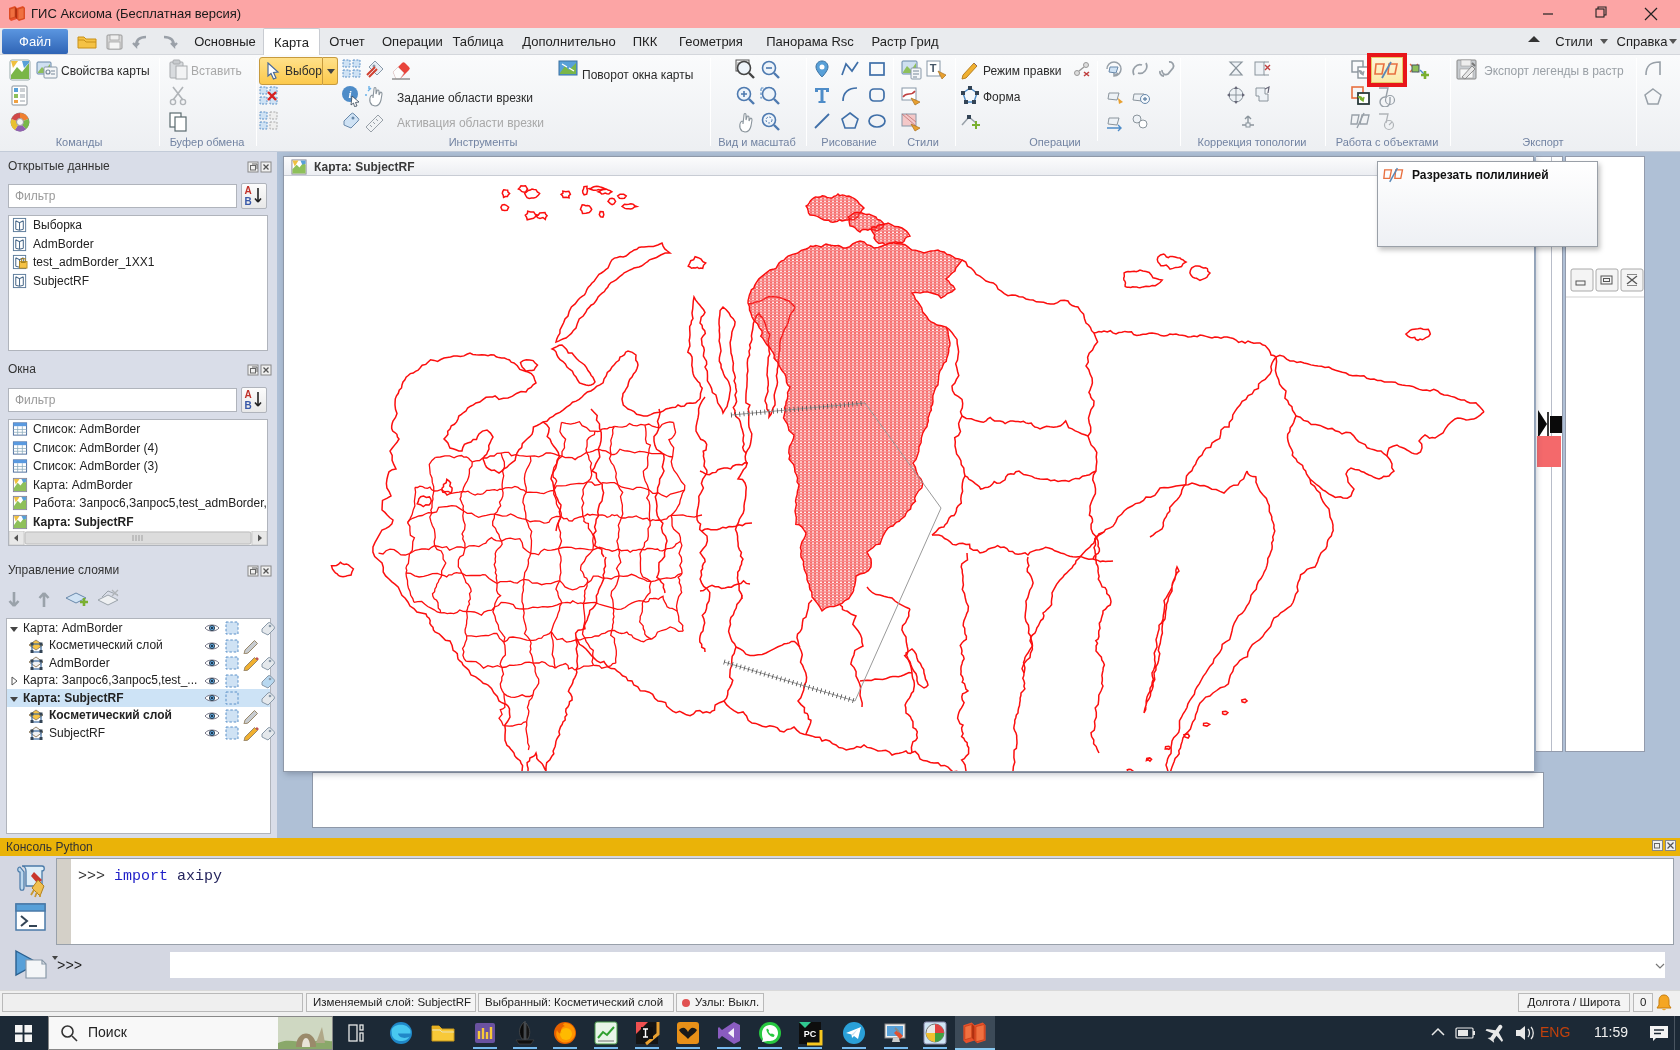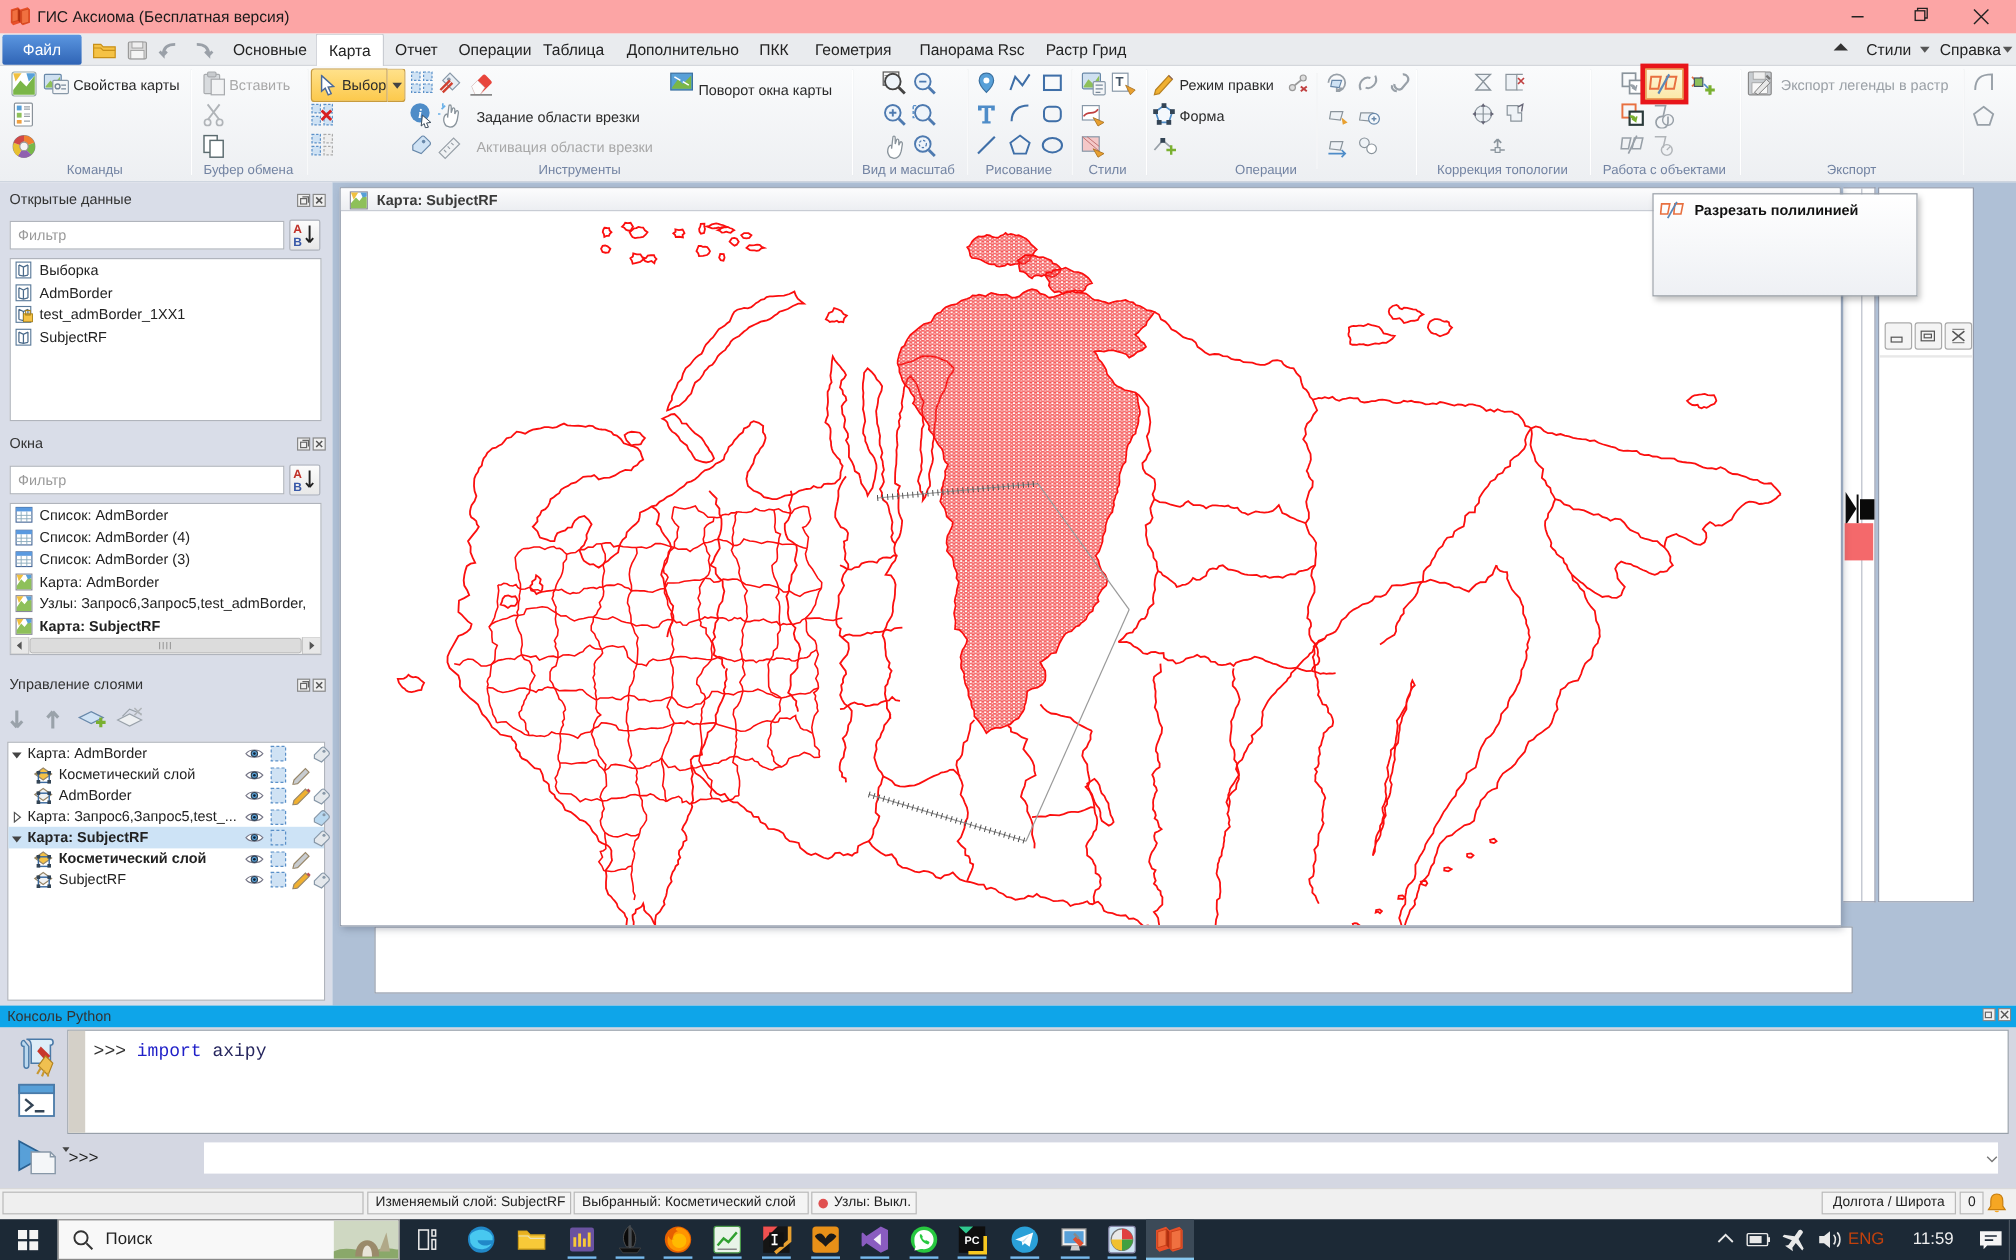--- a/index.html
+++ b/index.html
@@ -25,21 +25,21 @@
 .listbox{position:absolute;left:8px;width:260px;background:#fff;border:1px solid #b0b4bc}
 .li{position:relative;height:18.5px;font-size:12px;color:#222;white-space:nowrap}
 .li .lt{position:absolute;left:24px;top:2px}
 .licon{position:absolute;left:3px;top:1px;width:16px;height:16px}
 
 #mdi{position:absolute;left:277px;top:152px;width:1403px;height:686px;background:#afc0d6}
 
 .win{position:absolute;background:#fff;border:1px solid #939bac}
 
 #console{position:absolute;left:0;top:838px;width:1680px;height:152px;background:#d4d7e2}
-#constitle{position:absolute;left:0;top:838px;width:1680px;height:18px;background:#0ea5e9;font-size:12px;color:#333}
+#constitle{position:absolute;left:0;top:838px;width:1680px;height:18px;background:#eab308;font-size:12px;color:#333}
 
 #status{position:absolute;left:0;top:990px;width:1680px;height:26px;background:#f0f0f0;border-top:1px solid #d9d9d9}
 .sbox{position:absolute;top:993px;height:19px;border:1px solid #b9b9b9;background:#f4f4f4;font-size:11.5px;color:#222;line-height:17px;padding:0 6px;white-space:nowrap}
 
 #taskbar{position:absolute;left:0;top:1016px;width:1680px;height:34px;background:#1c2936}
 .tbi{position:absolute;top:1020px;width:26px;height:26px}
 .tbu{position:absolute;top:1047px;height:2px;background:#76b9ed}
 </style></head><body>
 <div id="titlebar">
 <svg class="abs" style="left:8px;top:5px" width="18" height="18" viewBox="0 0 18 18">
@@ -515,21 +515,21 @@
       </svg>
       <span class="lt">Карта: AdmBorder</span>
     </div>
 <div class="li" style="">
       <svg class="licon" style="left:3px;top:1px" width="17" height="17" viewBox="0 0 17 17">
 <rect x="1.5" y="1.5" width="14" height="14" fill="#fff" stroke="#889"></rect>
 <path d="M2 12 L6 6 L9 9 L13 4 L15 6 L15 15 L2 15 Z" fill="#8ec05a"></path>
 <path d="M2 2 L8 2 L4 8 Z" fill="#f0c040"></path>
         <path d="M10 2 L15 2 L15 5 L12 6 Z" fill="#58a0d8"></path>
       </svg>
-      <span class="lt">Узлы: Запрос6,Запрос5,test_admBorder,</span>
+      <span class="lt">Работа: Запрос6,Запрос5,test_admBorder,</span>
     </div>
 <div class="li" style="font-weight:bold;">
       <svg class="licon" style="left:3px;top:1px" width="17" height="17" viewBox="0 0 17 17">
 <rect x="1.5" y="1.5" width="14" height="14" fill="#fff" stroke="#889"></rect>
 <path d="M2 12 L6 6 L9 9 L13 4 L15 6 L15 15 L2 15 Z" fill="#8ec05a"></path>
 <path d="M2 2 L8 2 L4 8 Z" fill="#f0c040"></path>
         <path d="M10 2 L15 2 L15 5 L12 6 Z" fill="#58a0d8"></path>
       </svg>
       <span class="lt">Карта: SubjectRF</span>
     </div>

